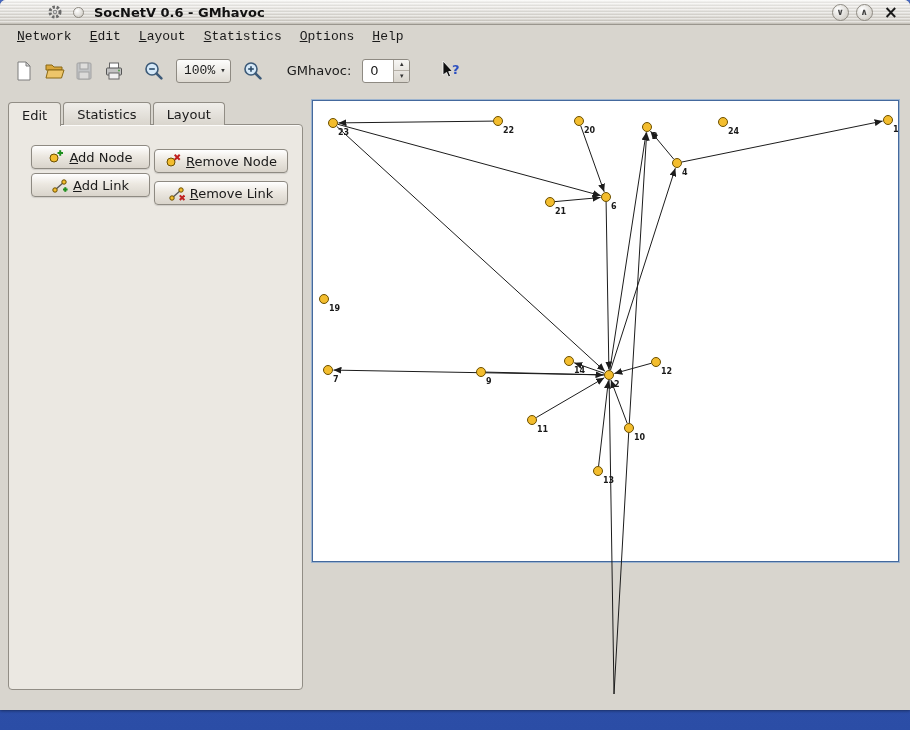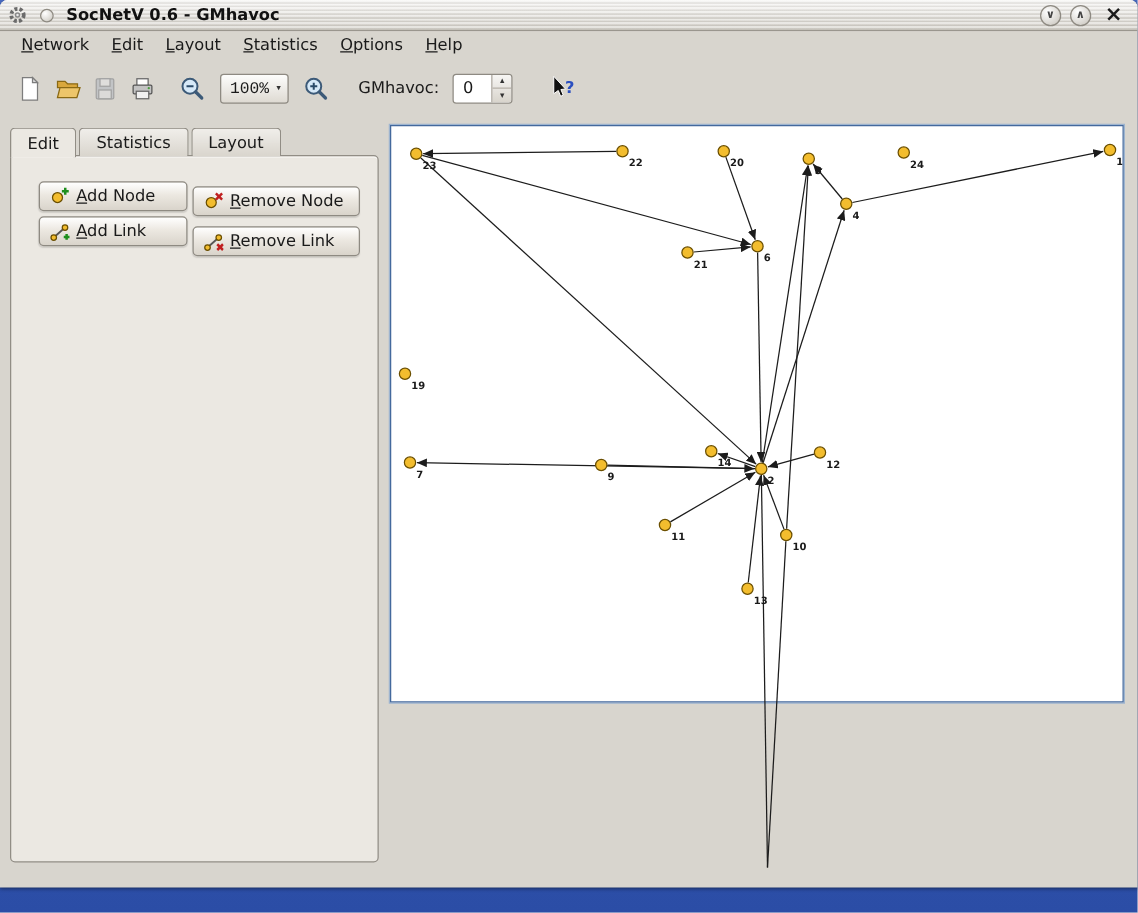--- a/index.html
+++ b/index.html
@@ -17,21 +17,21 @@
     box-shadow: 0 1px 3px rgba(0,0,0,.4);
   }
   
   .titlebar {
     position: absolute; left: 0; top: 0; right: 0; height: 25px;
     border-radius: 6px 6px 0 0;
     background:
       repeating-linear-gradient(180deg, rgba(255,255,255,.45) 0 1px, rgba(0,0,0,.05) 2px 3px),
       linear-gradient(#f6f5f3, #cfcbc3);
     border-bottom: 1px solid #9a968e;
-    display: flex; align-items: center;
+    display: flex; align-items: center; padding-left: 41px;
   }
   .titlebar .app-icon { margin-left: 6px; width: 16px; height: 16px; }
   .tb-dot {
     width: 11px; height: 11px; border-radius: 50%;
     border: 1px solid #8e8a82;
     background: radial-gradient(circle at 35% 30%, #ffffff, #c9c5bd);
     margin-left: 10px;
   }
   .title-text { font-weight: bold; margin-left: 10px; color: #111; }
   .tb-right { margin-left: auto; display: flex; align-items: center; gap: 7px; margin-right: 8px; }
@@ -39,21 +39,21 @@
     width: 17px; height: 17px; border-radius: 50%;
     border: 1px solid #8e8a82;
     background: radial-gradient(circle at 35% 30%, #ffffff, #c6c2ba);
     display: flex; align-items: center; justify-content: center;
     font-size: 9px; font-weight: bold; color: #444; line-height: 1;
   }
   .tb-close { font-size: 17px; font-weight: bold; color: #1a1a1a; padding: 0 4px; line-height: 1; }
   
   .menubar {
     position: absolute; left: 0; top: 25px; right: 0; height: 23px;
-    display: flex; align-items: center; padding-left: 8px;
+    display: flex; align-items: center; padding-left: 8px; font-family: Liberation Mono, monospace;
   }
   .menu-item { padding: 3px 9px; cursor: default; }
   .accel { text-decoration: underline; }
   
   .toolbar {
     position: absolute; left: 0; top: 48px; right: 0; height: 45px;
     display: flex; align-items: center; padding-left: 12px; gap: 6px;
   }
   .tool-icon { width: 24px; height: 24px; display: flex; align-items: center; justify-content: center; border-radius: 3px; }
   .tool-icon.disabled { opacity: .45; }
@@ -86,21 +86,21 @@
     cursor: default;
   }
   .tab.active { background: #ebe8e2; padding-top: 5px; margin-bottom: -1px; position: relative; }
   .side-panel {
     position: absolute; left: 8px; top: 124px; width: 295px; height: 566px;
     background: #ebe8e2; border: 1px solid #918d85; border-radius: 0 4px 4px 4px;
     box-shadow: inset 0 1px 0 #fbfaf8;
   }
   .panel-btn {
     position: absolute; height: 24px;
-    display: inline-flex; align-items: center; gap: 5px;
+    display: inline-flex; align-items: center; justify-content: center; gap: 5px;
     border: 1px solid #8e8a82; border-radius: 4px;
     background: linear-gradient(#ffffff, #ece8e1 45%, #d9d4cb);
     font-size: 13px; padding: 0 8px; cursor: default;
     box-shadow: 0 1px 1px rgba(0,0,0,.12);
   }
   .pb-1 { left: 22px;  top: 20px; width: 119px; }
   .pb-2 { left: 145px; top: 24px; width: 134px; }
   .pb-3 { left: 22px;  top: 48px; width: 119px; }
   .pb-4 { left: 145px; top: 56px; width: 134px; }
   

